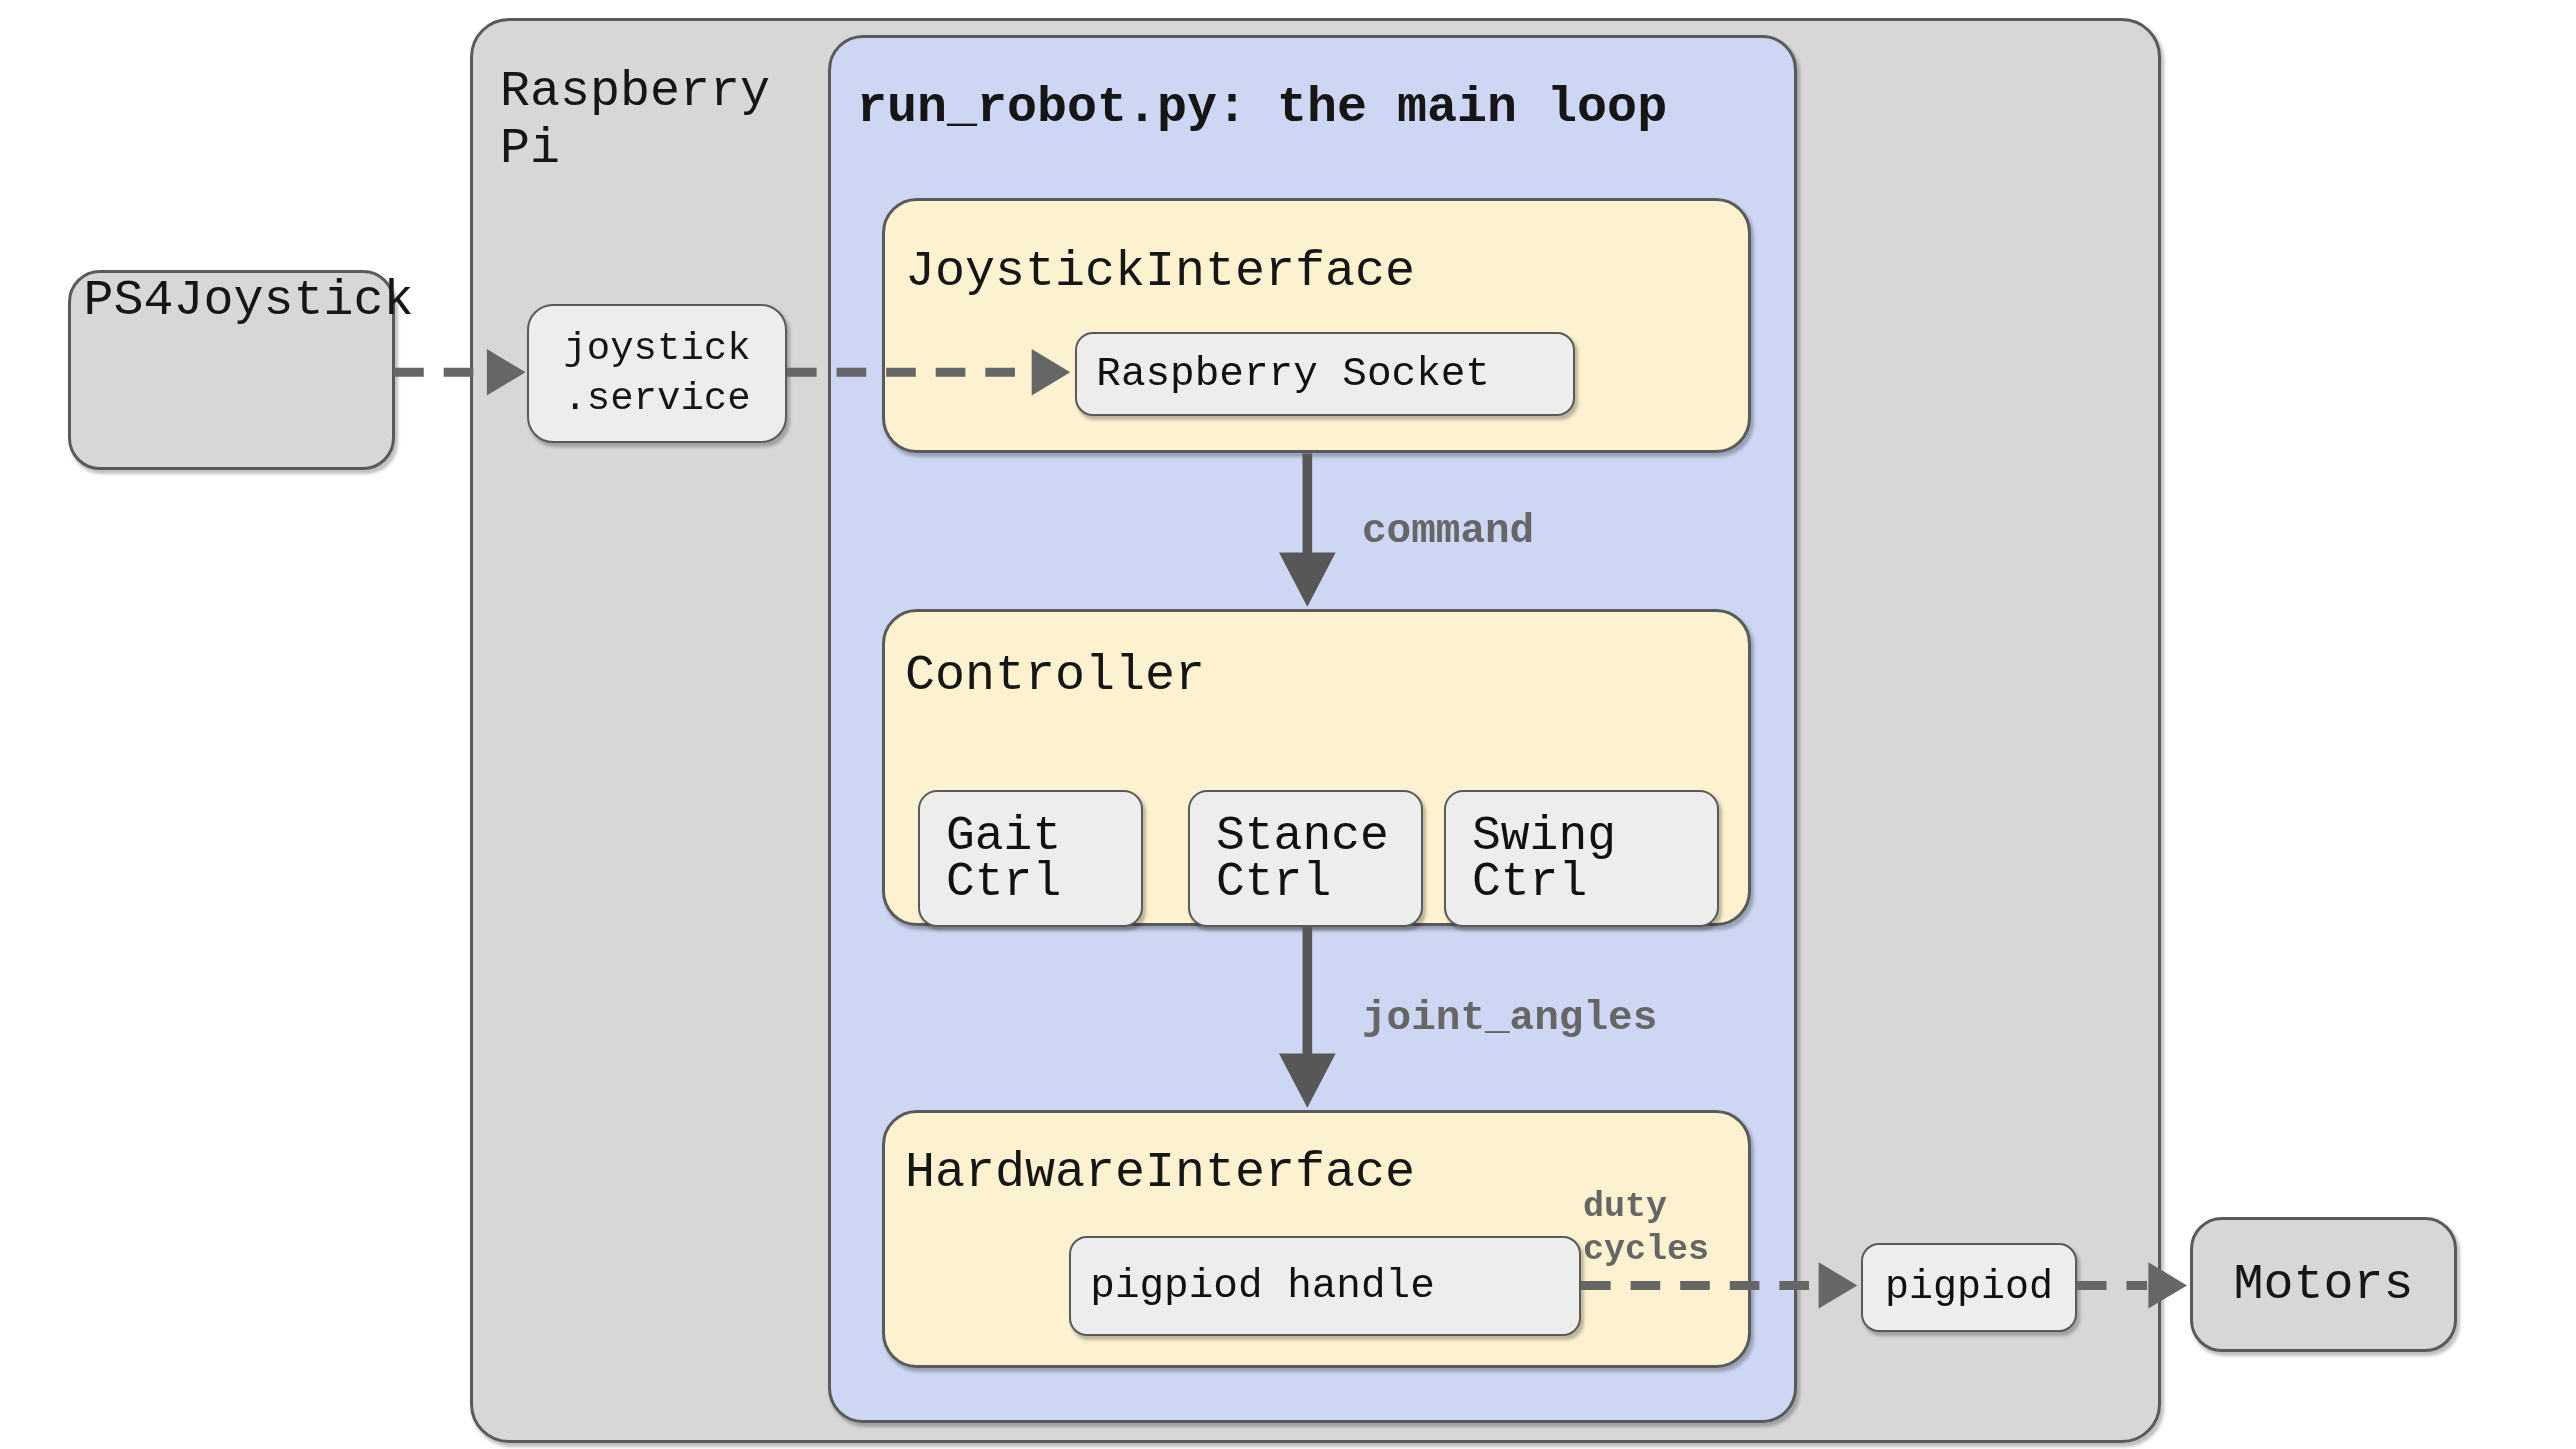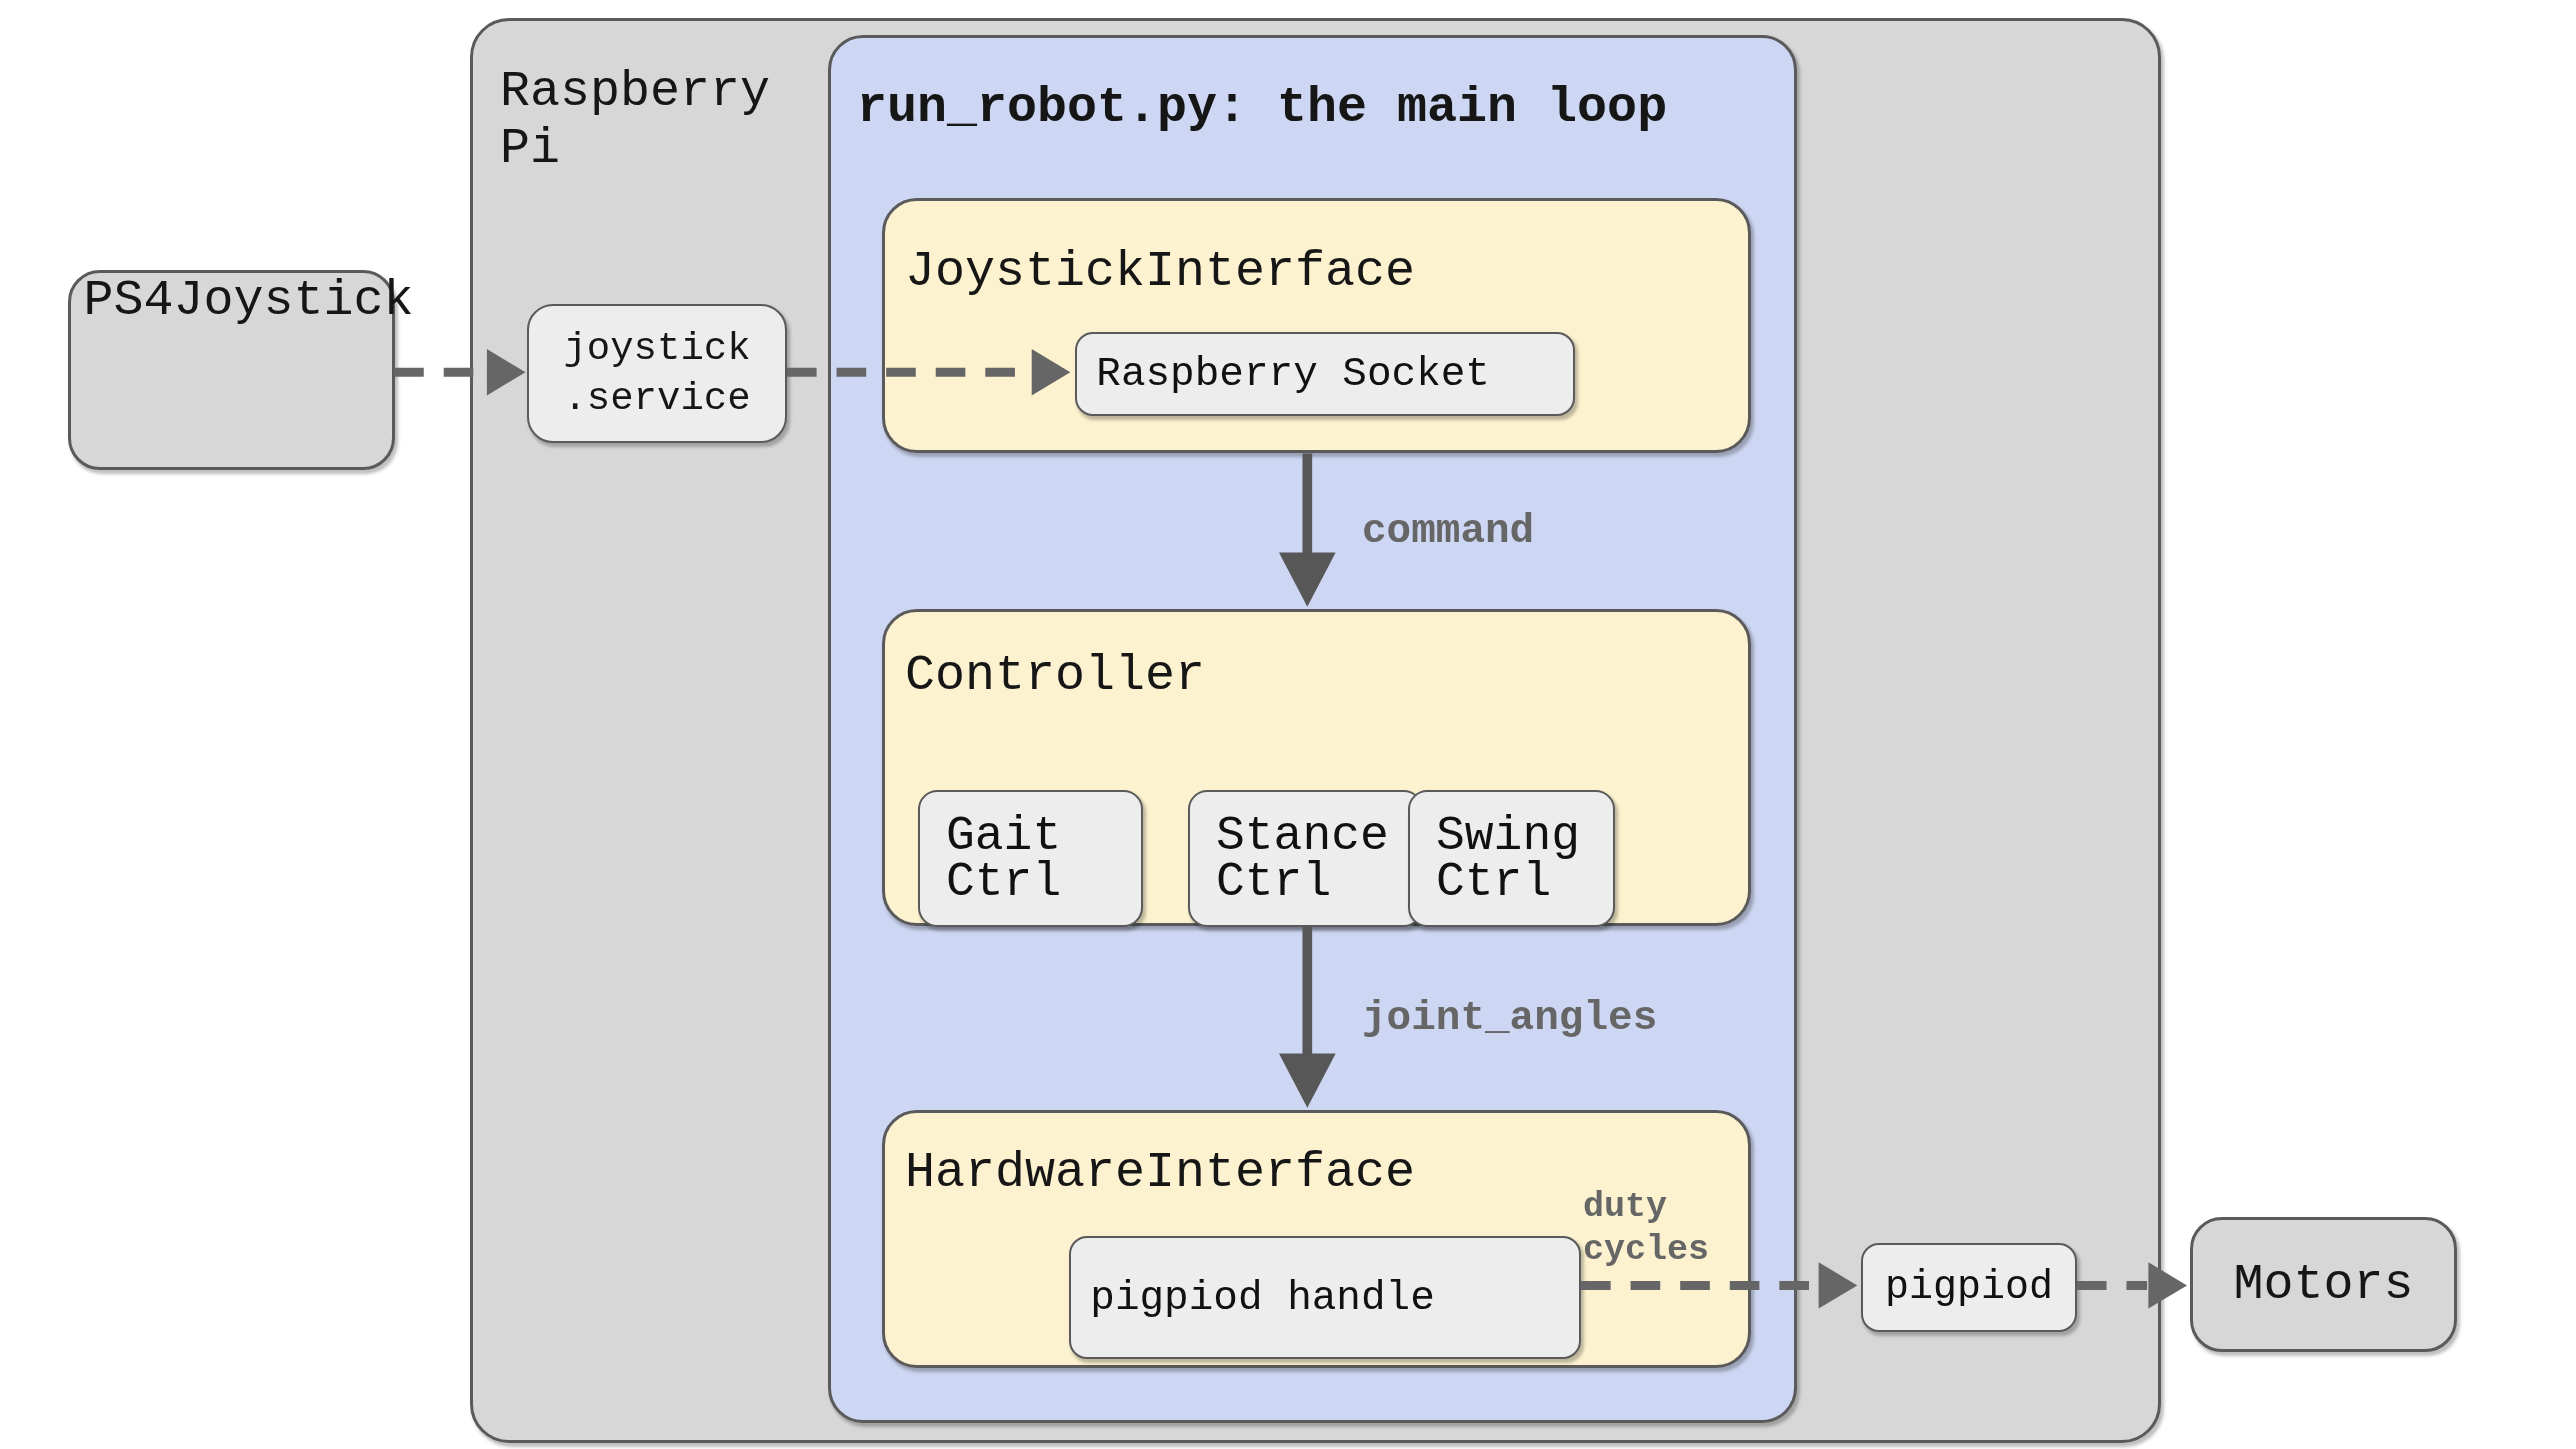--- a/index.html
+++ b/index.html
@@ -13,24 +13,24 @@
   .chip{border-width:2.6px;}
   
   .pi-box{left:470px;top:18px;width:1691px;height:1425px;border-radius:39px;background:#d7d7d7;}
   .blue-box{left:828px;top:35px;width:969px;height:1388px;border-radius:35px;background:#cdd6f2;}
   .yellow{background:#fcf2cf;border-radius:35px;}
   .y1{left:882px;top:198px;width:869px;height:255px;}
   .y2{left:882px;top:609px;width:869px;height:317px;}
   .y3{left:882px;top:1110px;width:869px;height:258px;}
   .lightchip{background:#ededee;border-radius:18px;}
   .udp-box{left:1075px;top:332px;width:500px;height:84px;display:flex;align-items:center;padding-left:19.3px;}
-  .handle-box{left:1069px;top:1236px;width:512px;height:123px;display:flex;align-items:center;padding-left:19.3px;}
+  .handle-box{left:1069px;top:1236px;width:512px;height:100px;display:flex;align-items:center;padding-left:19.3px;}
   .gait-box{left:918px;top:746px;width:225px;height:137px;}
   .stance-box{left:1188px;top:746px;width:235px;height:137px;}
-  .swing-box{left:1408px;top:746px;width:207px;height:137px;}
+  .swing-box{left:1444px;top:746px;width:275px;height:137px;}
   .ctrl-chip{display:flex;flex-direction:column;justify-content:center;padding-left:26px;
              font-size:48px;line-height:46px;color:#111;border-radius:19.3px;margin-top:44px;}
   .ps4-box{left:68px;top:270px;width:327px;height:200px;border-radius:32px;background:#d7d7d7;
            display:flex;flex-direction:row;justify-content:center;padding-left:34px;}
   .service-box{left:527px;top:304px;width:260px;height:139px;border-radius:26px;background:#ededee;
                display:flex;flex-direction:column;justify-content:center;align-items:center;}
   .pigpiod-box{left:1861px;top:1243px;width:216px;height:89px;border-radius:18px;background:#ededee;
                display:flex;align-items:center;justify-content:center;}
   .motors-box{left:2190px;top:1217px;width:267px;height:135px;border-radius:32px;background:#d7d7d7;
               display:flex;align-items:center;justify-content:center;}

